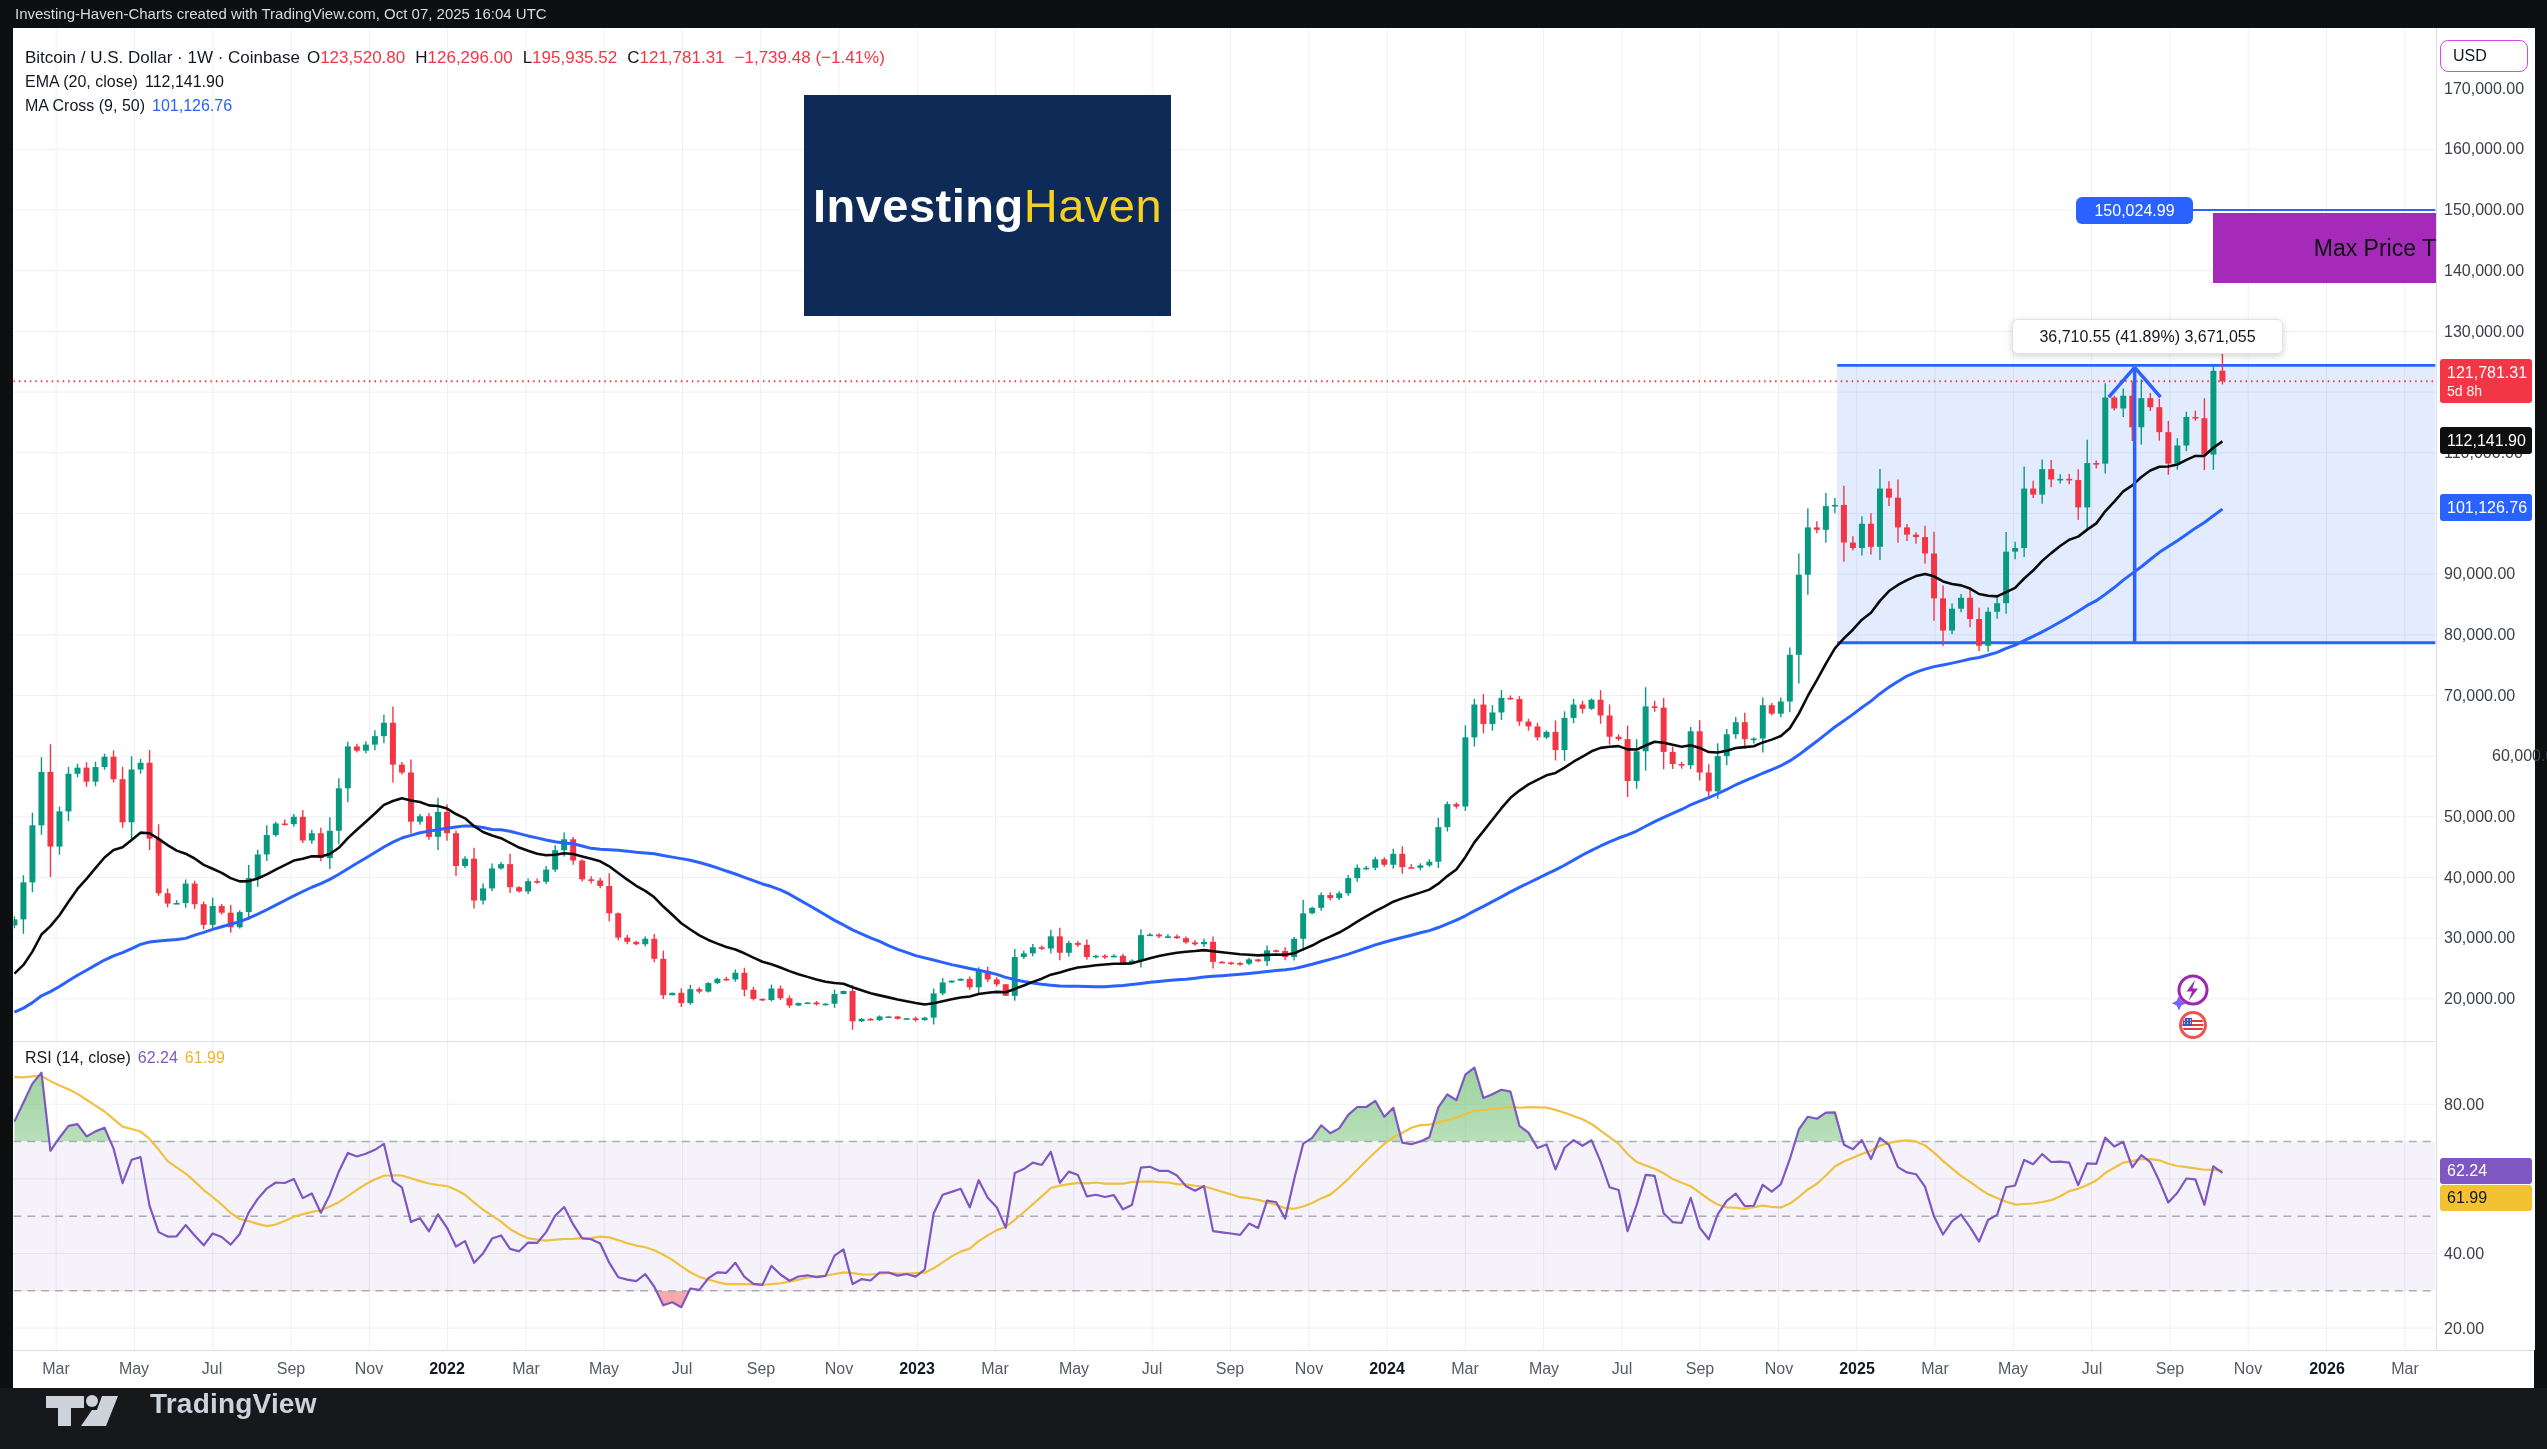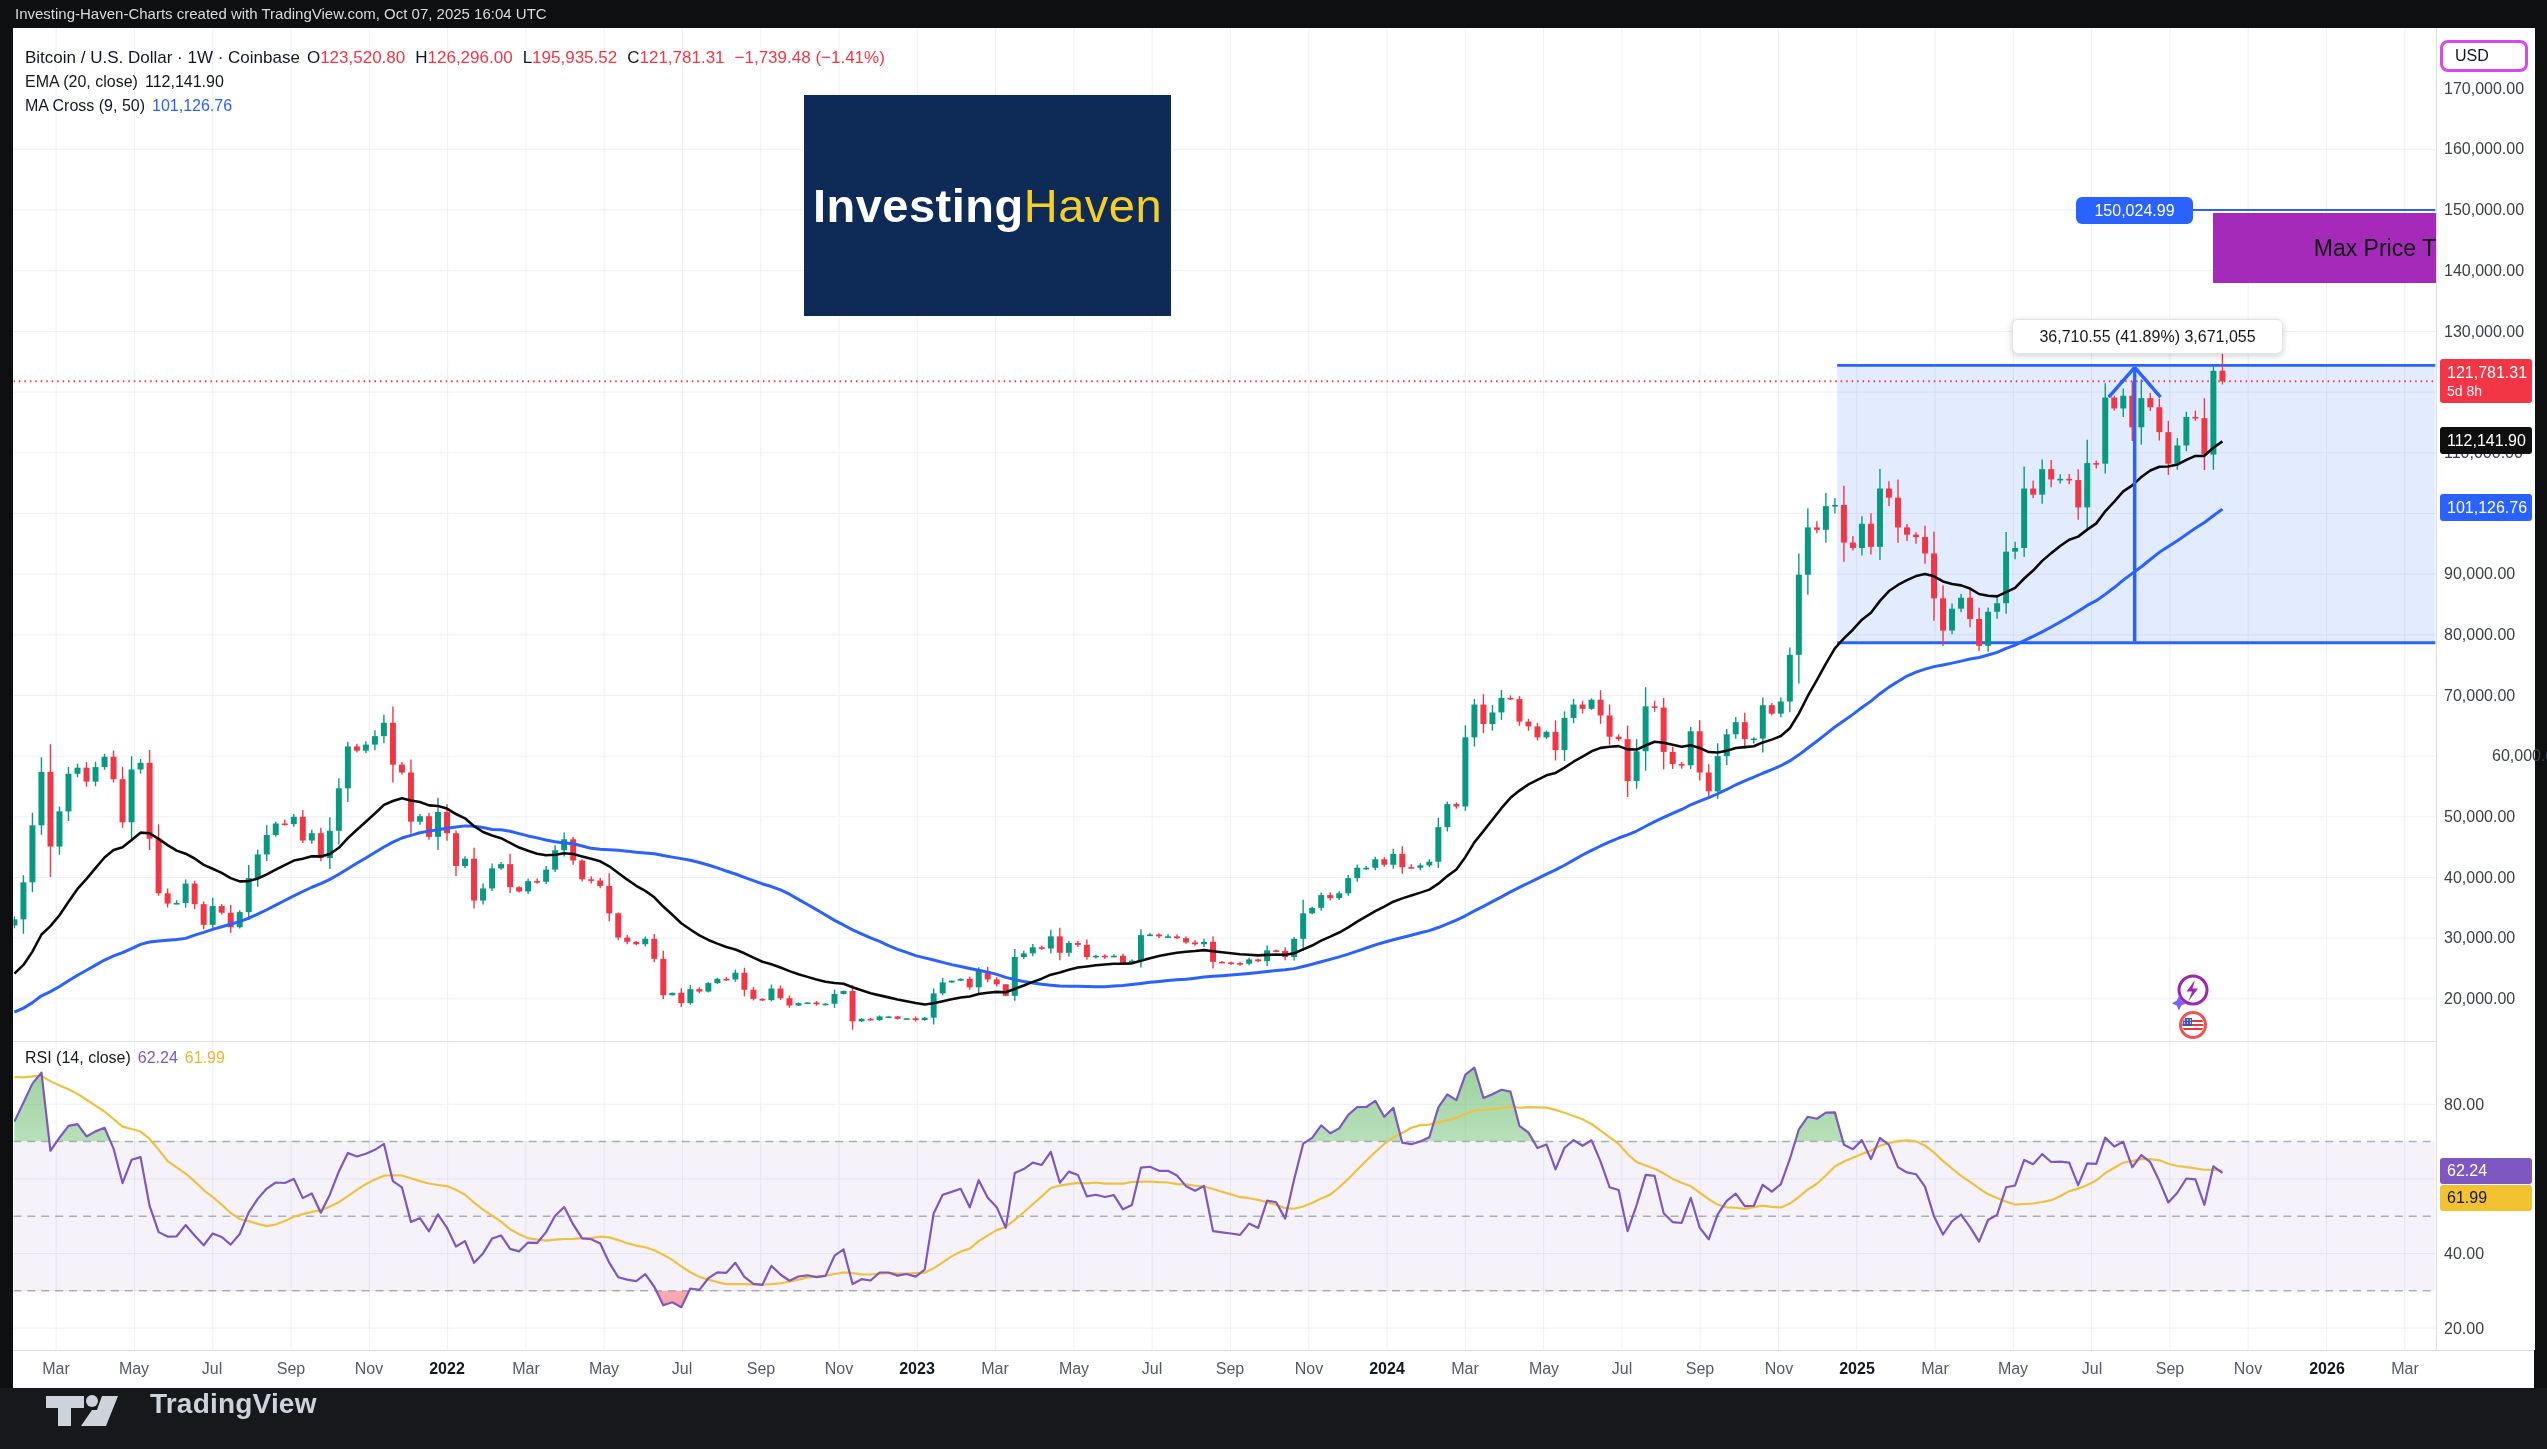--- a/index.html
+++ b/index.html
@@ -23,21 +23,21 @@
   .taxis-label.bold{font-weight:bold;color:#131722;}
   
   .legend-row{position:absolute;left:25px;font-size:17px;color:#131722;white-space:nowrap;display:flex;gap:7px;align-items:baseline;}
   .legend-row .vals{display:flex;gap:10px;}
   .red{color:#f23645;} .blue{color:#2962ff;} .purple{color:#7e57c2;} .gold{color:#f0b429;}
   
   .pill{position:absolute;left:2440px;width:92px;border-radius:3px;color:#fff;font-size:16px;
         display:flex;flex-direction:column;justify-content:center;padding-left:7px;box-sizing:border-box;}
   .pill .sub{font-size:14px;opacity:.95;margin-top:1px;}
   
-  #usd-btn{left:2440px;top:40px;width:88px;height:32px;background:#fff;border:3px solid #d946ef;border-radius:8px;
+  #usd-btn{left:2440px;top:40px;width:88px;height:32px;background:#fff;border:1px solid #d946ef;border-radius:8px;
            font-size:16px;color:#131722;display:flex;align-items:center;padding-left:12px;box-sizing:border-box;}
   
   #ih-logo{left:804px;top:95px;width:367px;height:221px;background:#0d2b56;display:flex;align-items:center;justify-content:center;
            font-size:47px;font-weight:bold;color:#fff;letter-spacing:0.5px;}
   #ih-logo .p2{color:#f5d020;font-weight:normal;}
   #target-pill{left:2076px;top:197px;width:117px;height:27px;background:#2962ff;color:#fff;border-radius:6px;
                font-size:16px;display:flex;align-items:center;justify-content:center;}
   #max-price-box{left:2213px;top:213px;width:223px;height:70px;background:#a52aba;overflow:hidden;
                  display:flex;align-items:center;justify-content:flex-end;font-size:23px;color:#101010;white-space:nowrap;}
   #measure-tooltip{left:2012px;top:319px;width:269px;height:33px;background:#fff;border:1px solid #e0e3eb;border-radius:6px;

